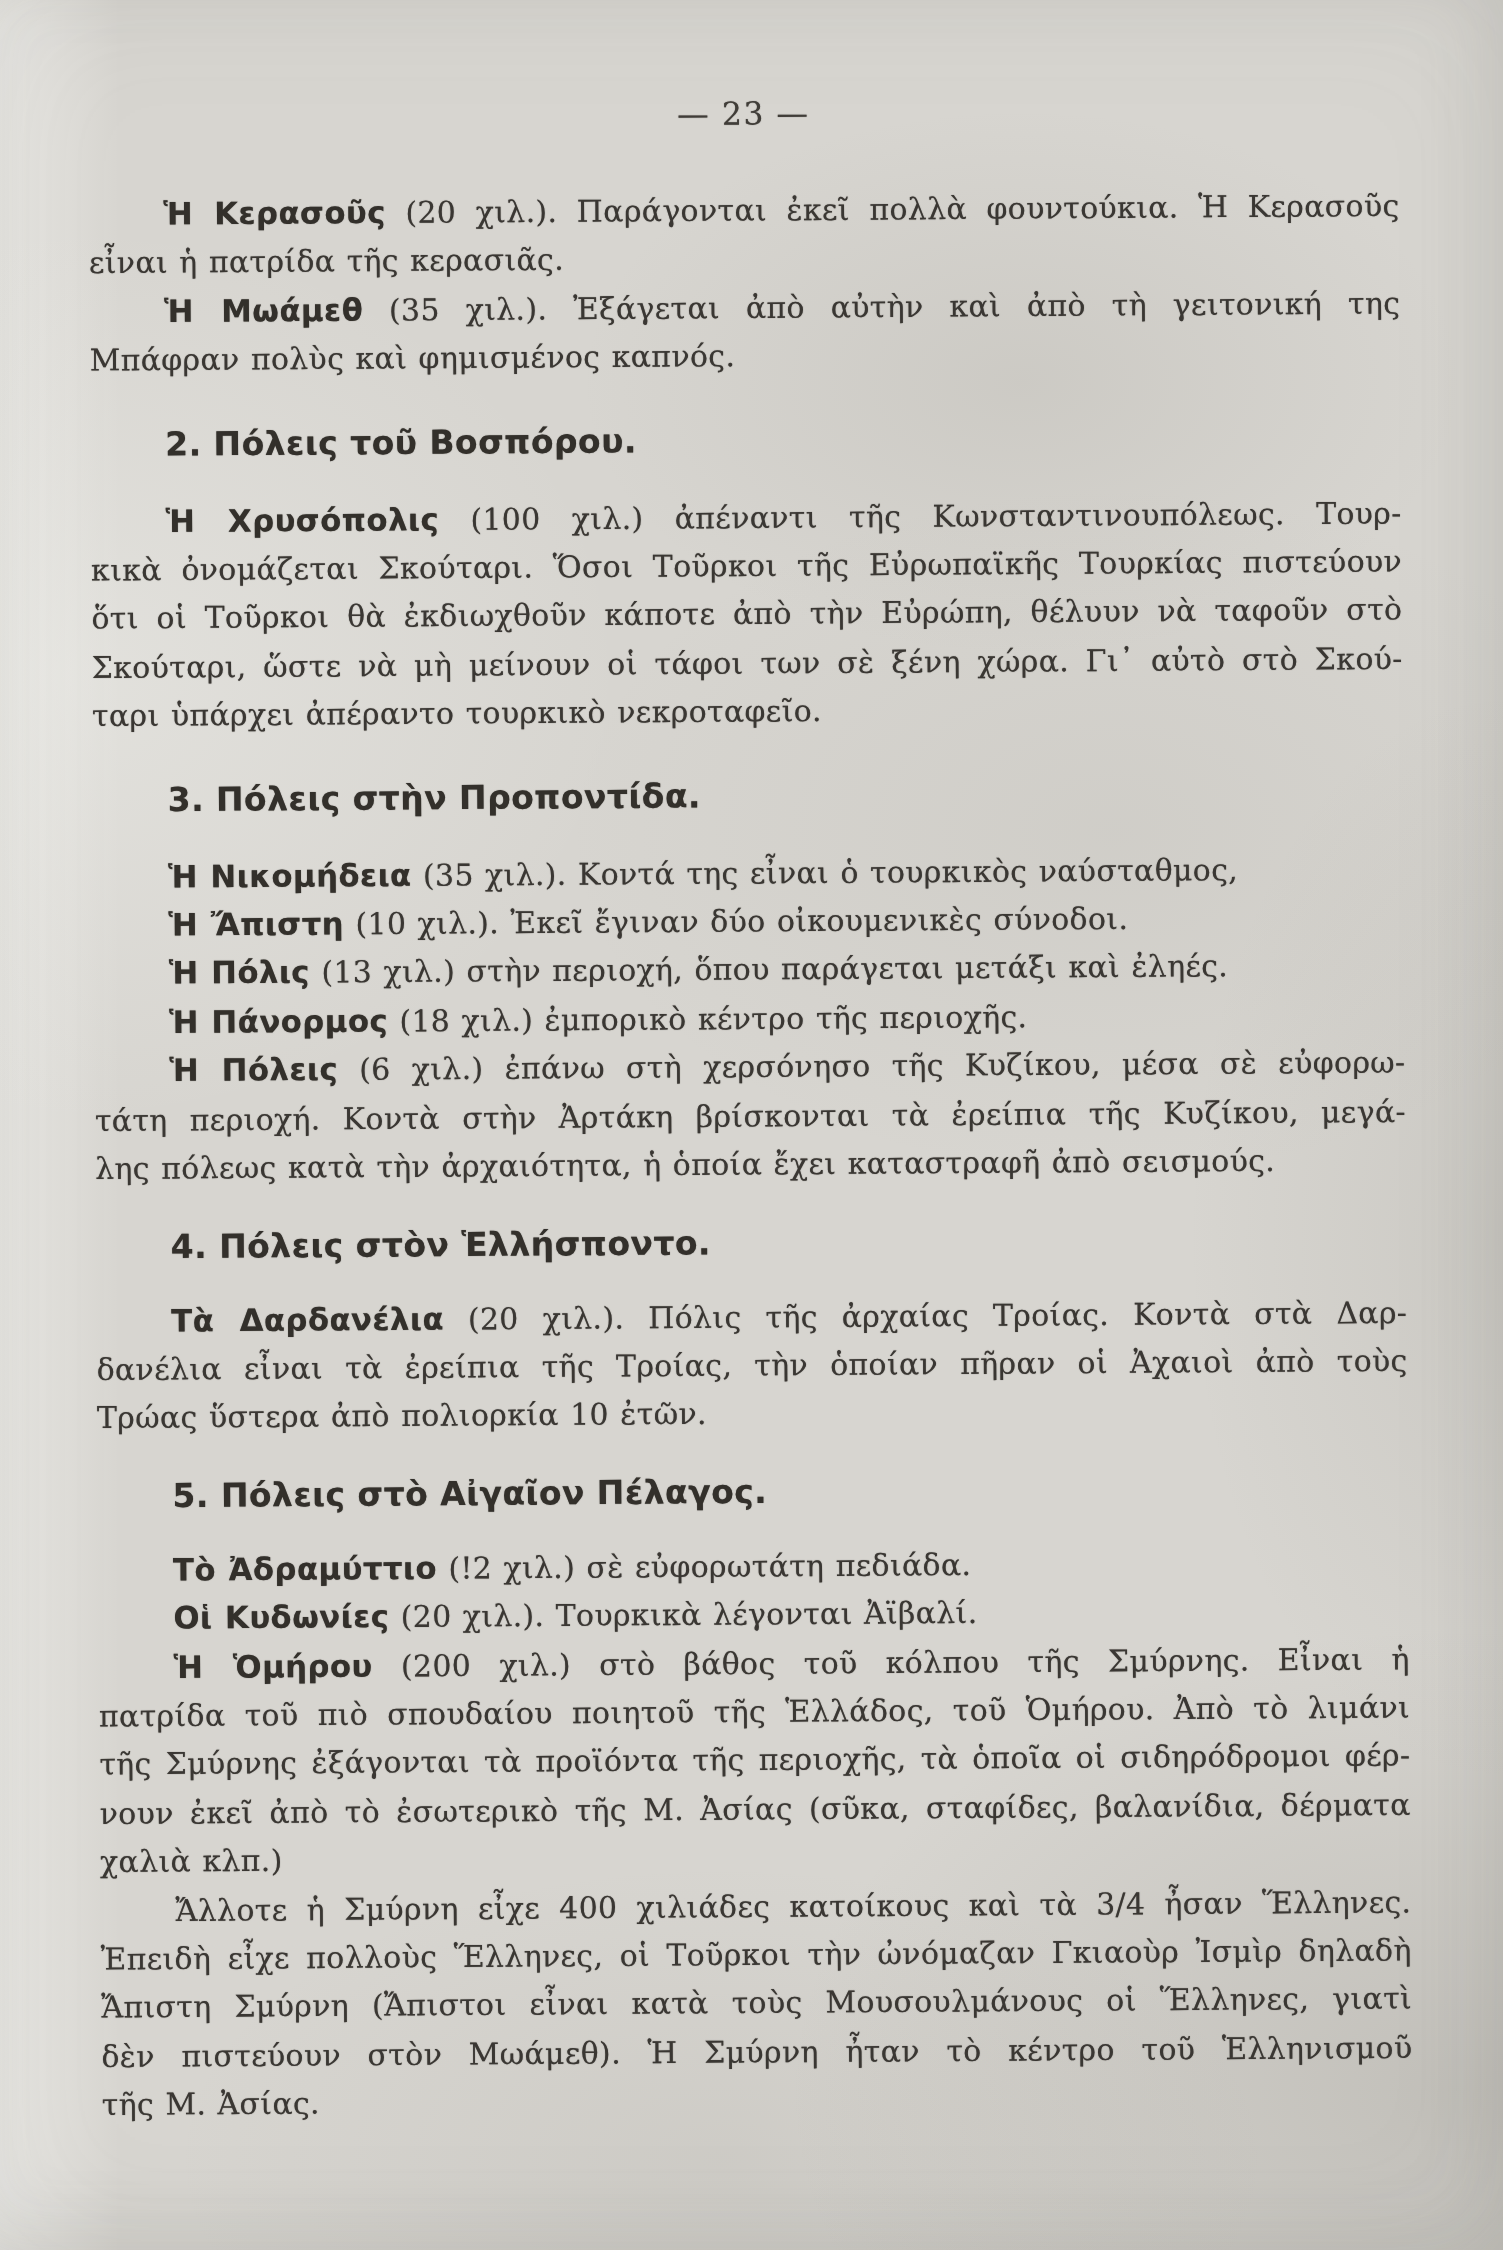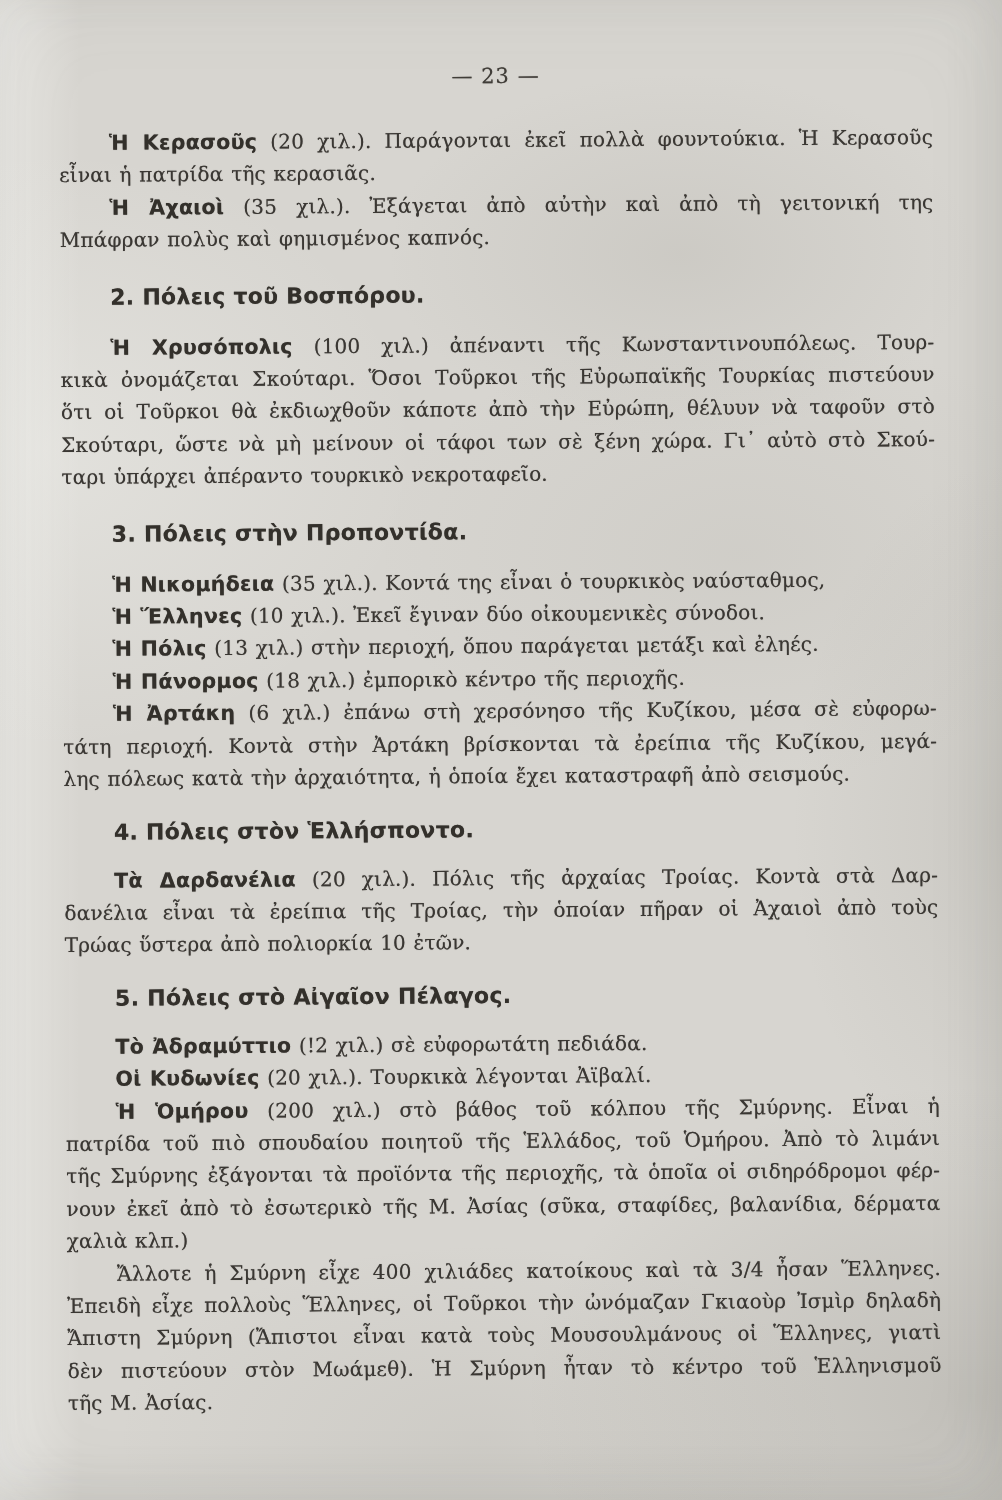--- a/index.html
+++ b/index.html
@@ -72,51 +72,51 @@
   <div class="text-block">
 
     <div class="pagenum">— 23 —</div>
 
     <div class="para">
       <div class="line jl fl"><span class="lead">Ἡ Κερασοῦς</span><span> (20 χιλ.). Παράγονται ἐκεῖ πολλὰ φουντούκια. Ἡ Κερασοῦς</span></div>
       <div class="line ll">εἶναι ἡ πατρίδα τῆς κερασιᾶς.</div>
     </div>
 
     <div class="para">
-      <div class="line jl fl"><span class="lead">Ἡ Ἀχαιοὶ</span><span> (35 χιλ.). Ἐξάγεται ἀπὸ αὐτὴν καὶ ἀπὸ τὴ γειτονική της</span></div>
+      <div class="line jl fl"><span class="lead">Ἡ Μωάμεθ</span><span> (35 χιλ.). Ἐξάγεται ἀπὸ αὐτὴν καὶ ἀπὸ τὴ γειτονική της</span></div>
       <div class="line ll">Μπάφραν πολὺς καὶ φημισμένος καπνός.</div>
     </div>
 
     <div class="h">2. Πόλεις τοῦ Βοσπόρου.</div>
 
     <div class="para">
       <div class="line jl fl"><span class="lead">Ἡ Χρυσόπολις</span><span> (100 χιλ.) ἀπέναντι τῆς Κωνσταντινουπόλεως. Τουρ-</span></div>
       <div class="line jl">κικὰ ὀνομάζεται Σκούταρι. Ὅσοι Τοῦρκοι τῆς Εὐρωπαϊκῆς Τουρκίας πιστεύουν</div>
       <div class="line jl">ὅτι οἱ Τοῦρκοι θὰ ἐκδιωχθοῦν κάποτε ἀπὸ τὴν Εὐρώπη, θέλυυν νὰ ταφοῦν στὸ</div>
       <div class="line jl">Σκούταρι, ὥστε νὰ μὴ μείνουν οἱ τάφοι των σὲ ξένη χώρα. Γι᾽ αὐτὸ στὸ Σκού-</div>
       <div class="line ll">ταρι ὑπάρχει ἀπέραντο τουρκικὸ νεκροταφεῖο.</div>
     </div>
 
     <div class="h">3. Πόλεις στὴν Προποντίδα.</div>
 
     <div class="para">
       <div class="line ll fl"><span class="lead">Ἡ Νικομήδεια</span><span> (35 χιλ.). Κοντά της εἶναι ὁ τουρκικὸς ναύσταθμος,</span></div>
     </div>
     <div class="para">
-      <div class="line ll fl"><span class="lead">Ἡ Ἕλληνες</span><span> (10 χιλ.). Ἐκεῖ ἔγιναν δύο οἰκουμενικὲς σύνοδοι.</span></div>
+      <div class="line ll fl"><span class="lead">Ἡ Ἄπιστη</span><span> (10 χιλ.). Ἐκεῖ ἔγιναν δύο οἰκουμενικὲς σύνοδοι.</span></div>
     </div>
     <div class="para">
       <div class="line ll fl"><span class="lead">Ἡ Πόλις</span><span> (13 χιλ.) στὴν περιοχή, ὅπου παράγεται μετάξι καὶ ἐληές.</span></div>
     </div>
     <div class="para">
       <div class="line ll fl"><span class="lead">Ἡ Πάνορμος</span><span> (18 χιλ.) ἐμπορικὸ κέντρο τῆς περιοχῆς.</span></div>
     </div>
 
     <div class="para">
-      <div class="line jl fl"><span class="lead">Ἡ Ἀρτάκη</span><span> (6 χιλ.) ἐπάνω στὴ χερσόνησο τῆς Κυζίκου, μέσα σὲ εὐφορω-</span></div>
+      <div class="line jl fl"><span class="lead">Ἡ Πόλεις</span><span> (6 χιλ.) ἐπάνω στὴ χερσόνησο τῆς Κυζίκου, μέσα σὲ εὐφορω-</span></div>
       <div class="line jl">τάτη περιοχή. Κοντὰ στὴν Ἀρτάκη βρίσκονται τὰ ἐρείπια τῆς Κυζίκου, μεγά-</div>
       <div class="line ll">λης πόλεως κατὰ τὴν ἀρχαιότητα, ἡ ὁποία ἔχει καταστραφῆ ἀπὸ σεισμούς.</div>
     </div>
 
     <div class="h h4s">4. Πόλεις στὸν Ἑλλήσποντο.</div>
 
     <div class="para">
       <div class="line jl fl"><span class="lead">Τὰ Δαρδανέλια</span><span> (20 χιλ.). Πόλις τῆς ἀρχαίας Τροίας. Κοντὰ στὰ Δαρ-</span></div>
       <div class="line jl">δανέλια εἶναι τὰ ἐρείπια τῆς Τροίας, τὴν ὁποίαν πῆραν οἱ Ἀχαιοὶ ἀπὸ τοὺς</div>
       <div class="line ll">Τρώας ὕστερα ἀπὸ πολιορκία 10 ἐτῶν.</div>

